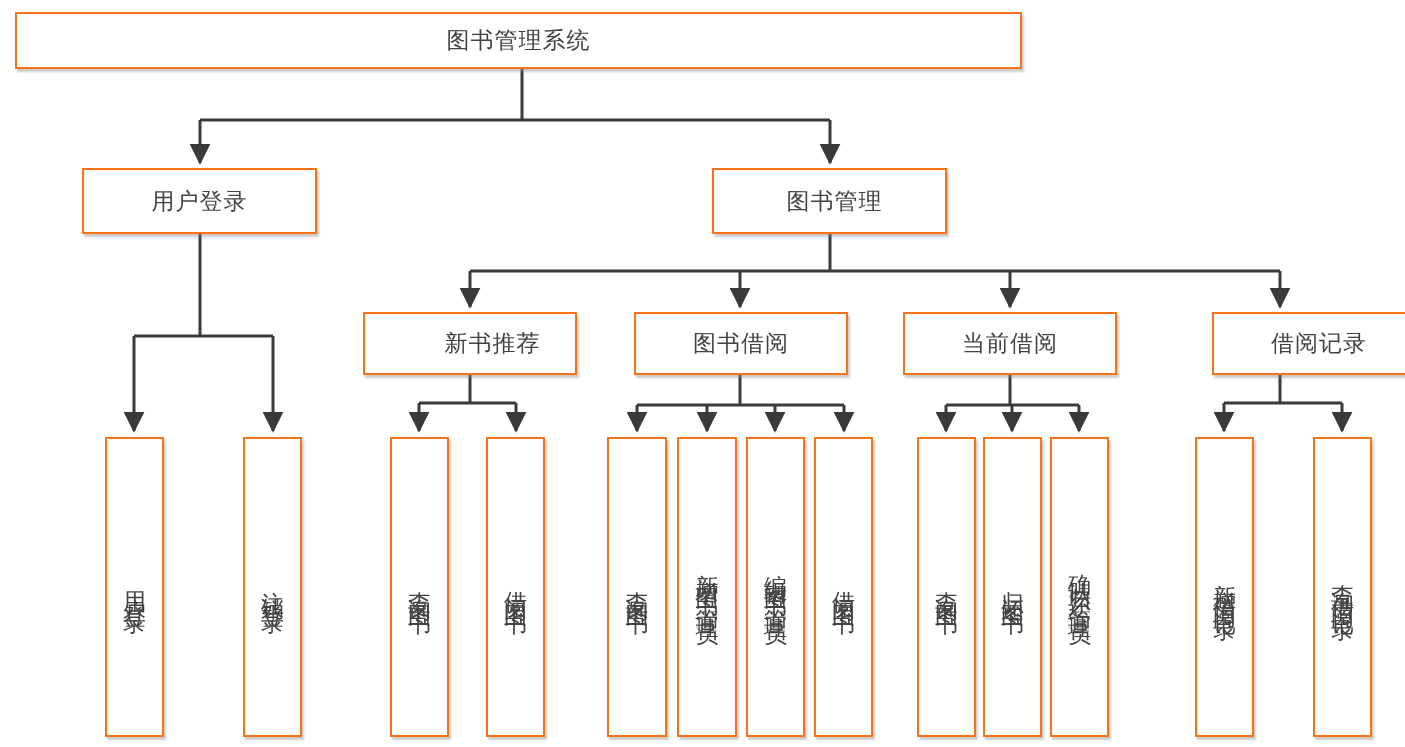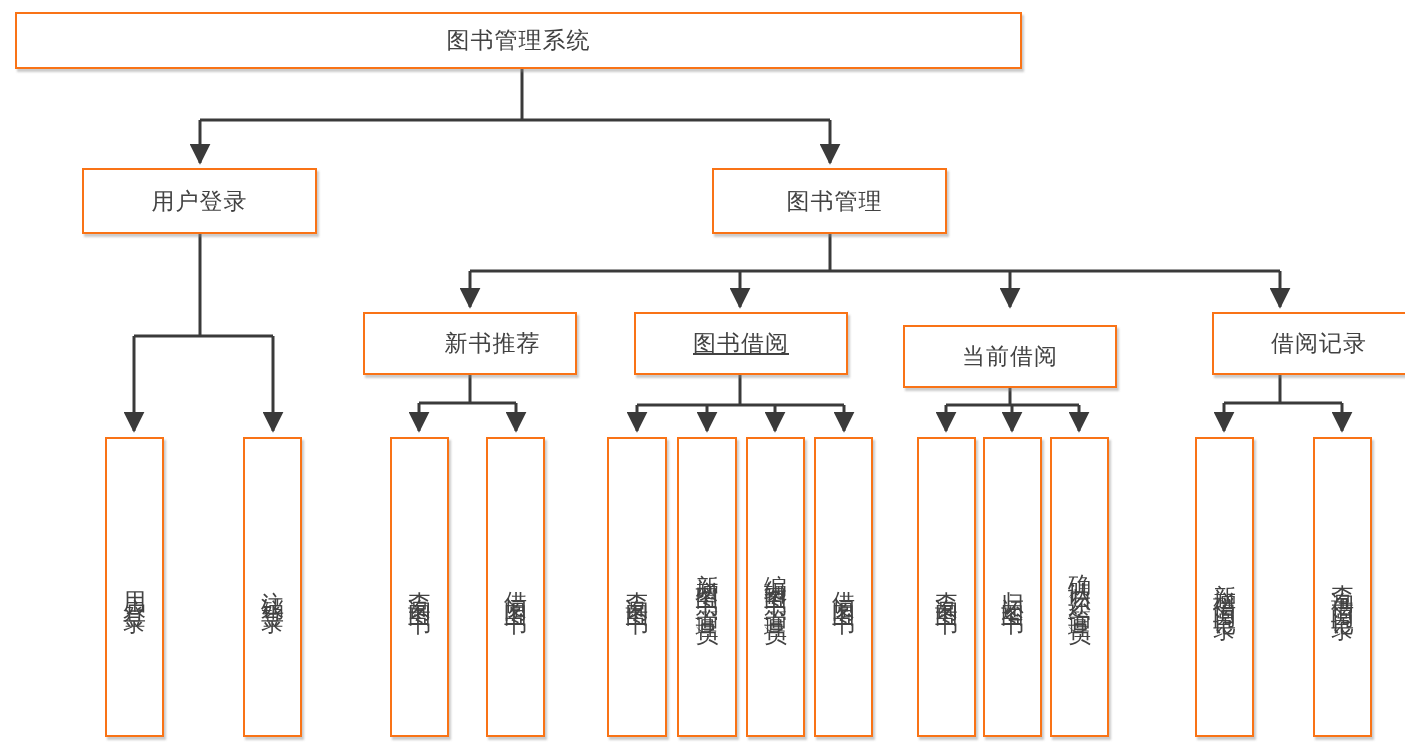--- a/index.html
+++ b/index.html
@@ -38,22 +38,22 @@
     text-orientation: mixed;
     font-size: 23px;
     letter-spacing: 7px;
     line-height: 1;
   }
   .root-box { left: 15px; top: 12px; width: 1007px; height: 57px; }
   .lvl1-login { left: 82px;  top: 168px; width: 235px; height: 66px; }
   .lvl1-mgmt  { left: 712px; top: 168px; width: 235px; height: 66px; padding-left: 10px; }
   .lvl2 { top: 312px; width: 214px; height: 63px; }
   .lvl2-a { left: 363px; padding-left: 45px; }
-  .lvl2-b { left: 634px; text-decoration: underline; }
-  .lvl2-c { left: 903px; margin-top: 13px; }
+  .lvl2-b { left: 634px; }
+  .lvl2-c { left: 903px; }
   .lvl2-d { left: 1212px; }
   .leaf { top: 437px; width: 59px; height: 300px; }
   .leaf-1  { left: 105px; }
   .leaf-2  { left: 243px; }
   .leaf-3  { left: 390px; }
   .leaf-4  { left: 486px; }
   .leaf-5  { left: 607px; width: 60px; }
   .leaf-6  { left: 677px; width: 60px; }
   .leaf-7  { left: 746px; }
   .leaf-8  { left: 814px; }

